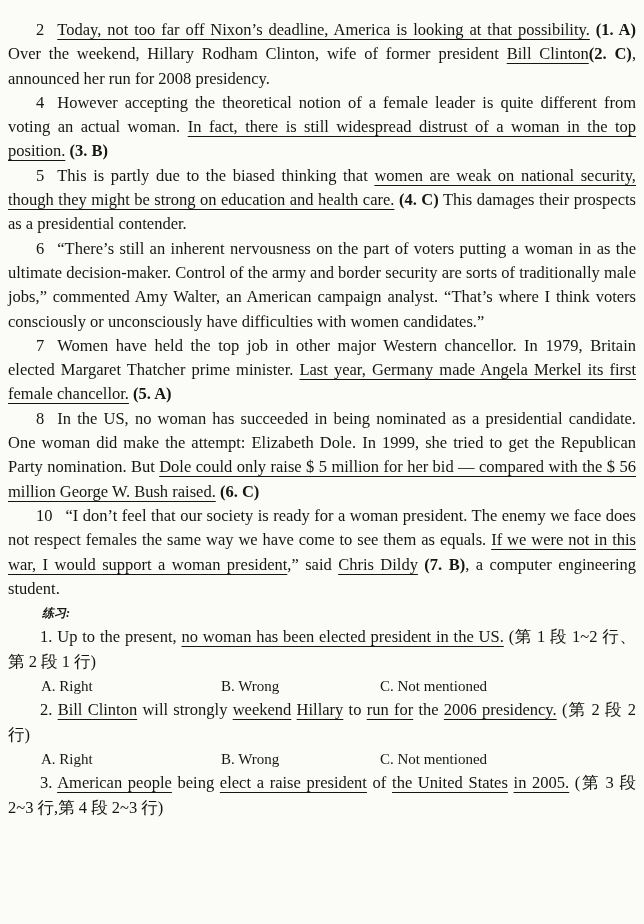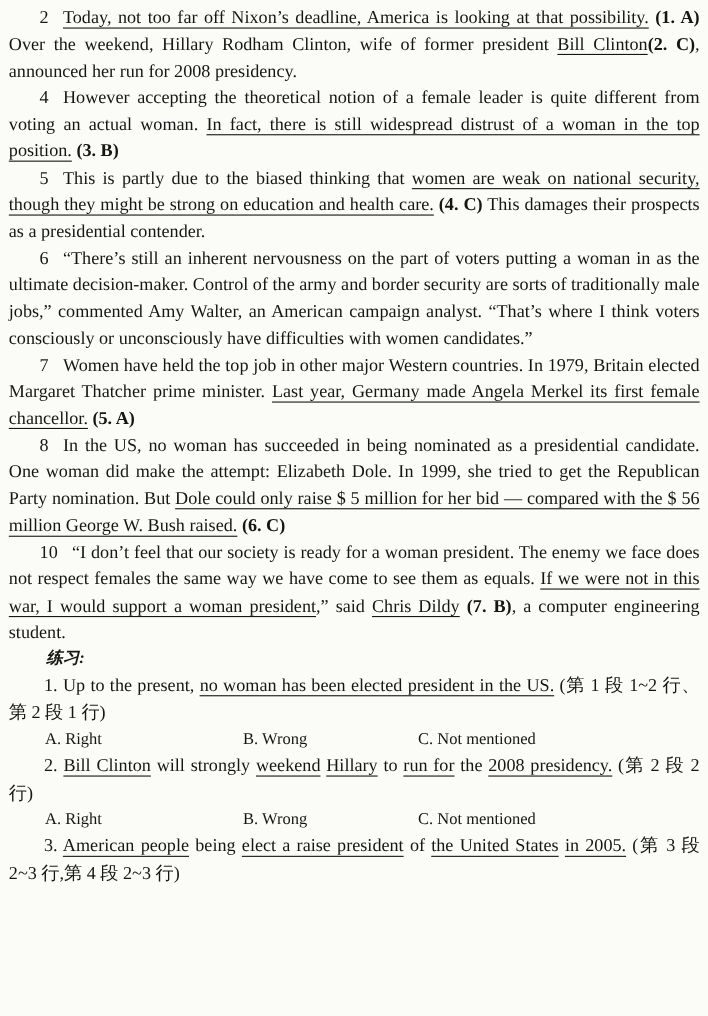--- a/index.html
+++ b/index.html
@@ -7,42 +7,42 @@
     padding: 0;
     width: 644px;
     height: 924px;
     overflow: hidden;
     background: #fbfbf8;
   }
   .page {
     box-sizing: border-box;
     width: 644px;
     height: 804px;
-    padding: 4px 8px 0 8px;
+    padding: 18px 8px 0 8px;
     font-family: "Liberation Serif", "DejaVu Serif", serif;
     color: #151515;
   }
   p.para, p.question {
     margin: 0;
     text-align: justify;
     font-size: 16.5px;
     line-height: 24.3px;
     text-indent: 28px;
   }
   p.question { text-indent: 32px; }
   .pgap { display: inline-block; width: 13px; }
   .u {
     text-decoration: underline;
     text-decoration-thickness: 1.4px;
     text-underline-offset: 3.5px;
   }
   .b { font-weight: 700; }
   .ex-header {
     margin: 0;
-    font-size: 15px;
+    font-size: 12px;
     line-height: 24.3px;
     text-indent: 34px;
     font-weight: 700;
     font-style: italic;
   }
   .options {
     margin: 0;
     padding-left: 33px;
     display: flex;
     font-size: 15px;
@@ -53,33 +53,33 @@
 </style>
 </head>
 <body>
 
 <div class="page">
   <div>
       <p class="para"><span>2</span><span class="pgap"></span><span class="u">Today, not too far off Nixon’s deadline, America is looking at that possibility.</span><span> </span><span class="b">(1. A)</span><span> Over the weekend, Hillary Rodham Clinton, wife of former president </span><span class="u">Bill Clinton</span><span class="b">(2. C)</span><span>, announced her run for 2008 presidency.</span></p>
       <p class="para"><span>4</span><span class="pgap"></span><span>However accepting the theoretical notion of a female leader is quite different from voting an actual woman. </span><span class="u">In fact, there is still widespread distrust of a woman in the top position.</span><span> </span><span class="b">(3. B)</span></p>
       <p class="para"><span>5</span><span class="pgap"></span><span>This is partly due to the biased thinking that </span><span class="u">women are weak on national security, though they might be strong on education and health care.</span><span> </span><span class="b">(4. C)</span><span> This damages their prospects as a presidential contender.</span></p>
       <p class="para"><span>6</span><span class="pgap"></span><span>“There’s still an inherent nervousness on the part of voters putting a woman in as the ultimate decision-maker. Control of the army and border security are sorts of traditionally male jobs,” commented Amy Walter, an American campaign analyst. “That’s where I think voters consciously or unconsciously have difficulties with women candidates.”</span></p>
-      <p class="para"><span>7</span><span class="pgap"></span><span>Women have held the top job in other major Western countries. In 1979, Britain elected Margaret Thatcher prime minister. </span><span class="u">Last year, Germany made Angela Merkel its first female chancellor.</span><span> </span><span class="b">(5. A)</span></p>
+      <p class="para"><span>7</span><span class="pgap"></span><span>Women have held the top job in other major Western chancellor. In 1979, Britain elected Margaret Thatcher prime minister. </span><span class="u">Last year, Germany made Angela Merkel its first female chancellor.</span><span> </span><span class="b">(5. A)</span></p>
       <p class="para"><span>8</span><span class="pgap"></span><span>In the US, no woman has succeeded in being nominated as a presidential candidate. One woman did make the attempt: Elizabeth Dole. In 1999, she tried to get the Republican Party nomination. But </span><span class="u">Dole could only raise $ 5 million for her bid — compared with the $ 56 million George W. Bush raised.</span><span> </span><span class="b">(6. C)</span></p>
       <p class="para"><span>10</span><span class="pgap"></span><span>“I don’t feel that our society is ready for a woman president. The enemy we face does not respect females the same way we have come to see them as equals. </span><span class="u">If we were not in this war, I would support a woman president</span><span>,” said </span><span class="u">Chris Dildy</span><span> </span><span class="b">(7. B)</span><span>, a computer engineering student.</span></p>
     </div>
   <p class="ex-header"><span>练习:</span></p>
   <div>
       <p class="question"><span>1. Up to the present, </span><span class="u">no woman has been elected president in the US.</span><span> (第 1 段 1~2 行、第 2 段 1 行)</span></p>
       <div class="options">
         <span class="opt-a">A. Right</span>
         <span class="opt-b">B. Wrong</span>
         <span class="opt-c">C. Not mentioned</span>
       </div>
-      <p class="question"><span>2. </span><span class="u">Bill Clinton</span><span> will strongly </span><span class="u">weekend</span><span> </span><span class="u">Hillary</span><span> to </span><span class="u">run for</span><span> the </span><span class="u">2008 presidency.</span><span> (第 2 段 2 行)</span></p>
+      <p class="question"><span>2. </span><span class="u">Bill Clinton</span><span> will strongly </span><span class="u">weekend</span><span> </span><span class="u">Hillary</span><span> to </span><span class="u">run for</span><span> the </span><span class="u">2006 presidency.</span><span> (第 2 段 2 行)</span></p>
       <div class="options">
         <span class="opt-a">A. Right</span>
         <span class="opt-b">B. Wrong</span>
         <span class="opt-c">C. Not mentioned</span>
       </div>
       <p class="question"><span>3. </span><span class="u">American people</span><span> being </span><span class="u">elect a raise president</span><span> of </span><span class="u">the United States</span><span> </span><span class="u">in 2005.</span><span> (第 3 段 2~3 行,第 4 段 2~3 行)</span></p>
     </div>
 </div>
 
 </body></html>

